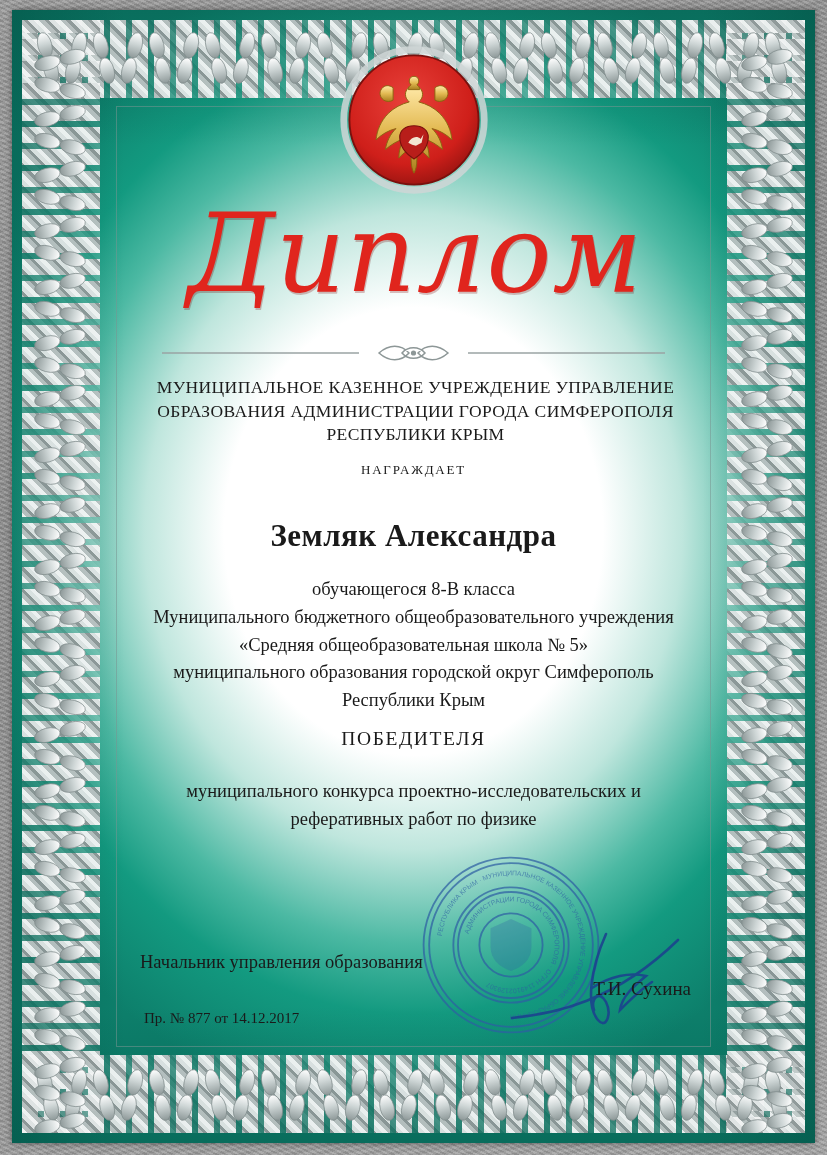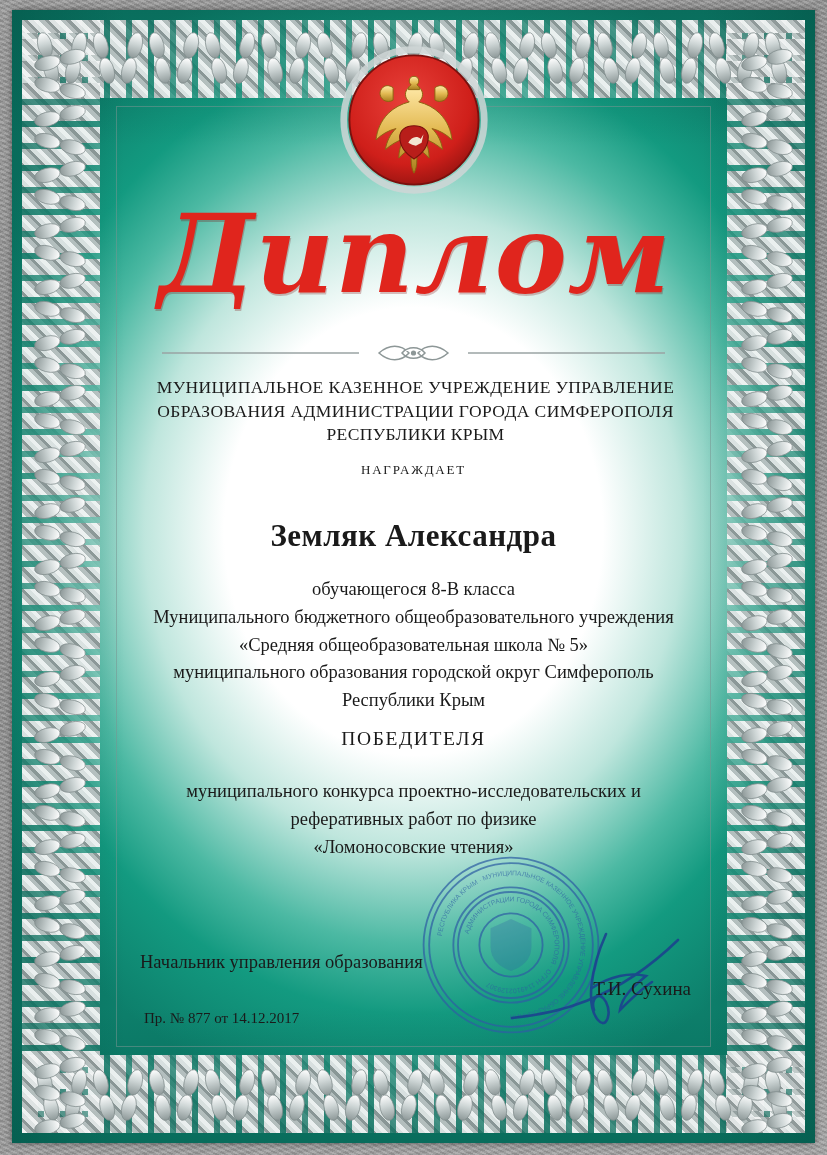--- a/index.html
+++ b/index.html
@@ -115,21 +115,21 @@
     transform: translateX(-50%);
     width: 152px; height: 152px;
   }
 
   .title-diplom {
     position: absolute;
     left: 3px; right: 0;
     top: 90px;
     font-family: "DejaVu Serif", serif;
     font-style: italic;
-    font-weight: bold;
+    font-weight: normal;
     font-size: 108px;
     line-height: 1;
     color: #e0251d;
     letter-spacing: 1px;
     text-shadow: 1px 2px 0 rgba(120,0,0,0.25);
   }
 
   .divider {
     position: absolute;
     left: 32px; right: 32px;
@@ -460,21 +460,20 @@
         <div>«Средняя общеобразовательная школа № 5»</div>
         <div>муниципального образования городской округ Симферополь</div>
         <div>Республики Крым</div>
       </div>
 
       <div class="winner-word">ПОБЕДИТЕЛЯ</div>
 
       <div class="contest">
         <div>муниципального конкурса проектно-исследовательских и</div>
         <div>реферативных работ по физике</div>
-        <div>«Ломоносовские чтения»</div>
       </div>
 
       <svg class="stamp" viewBox="0 0 200 200">
         <g fill="none" stroke="#2e5fa3" stroke-width="2">
           <circle cx="100" cy="100" r="94"></circle>
           <circle cx="100" cy="100" r="88"></circle>
           <circle cx="100" cy="100" r="62"></circle>
           <circle cx="100" cy="100" r="57"></circle>
           <circle cx="100" cy="100" r="34"></circle>
         </g>

